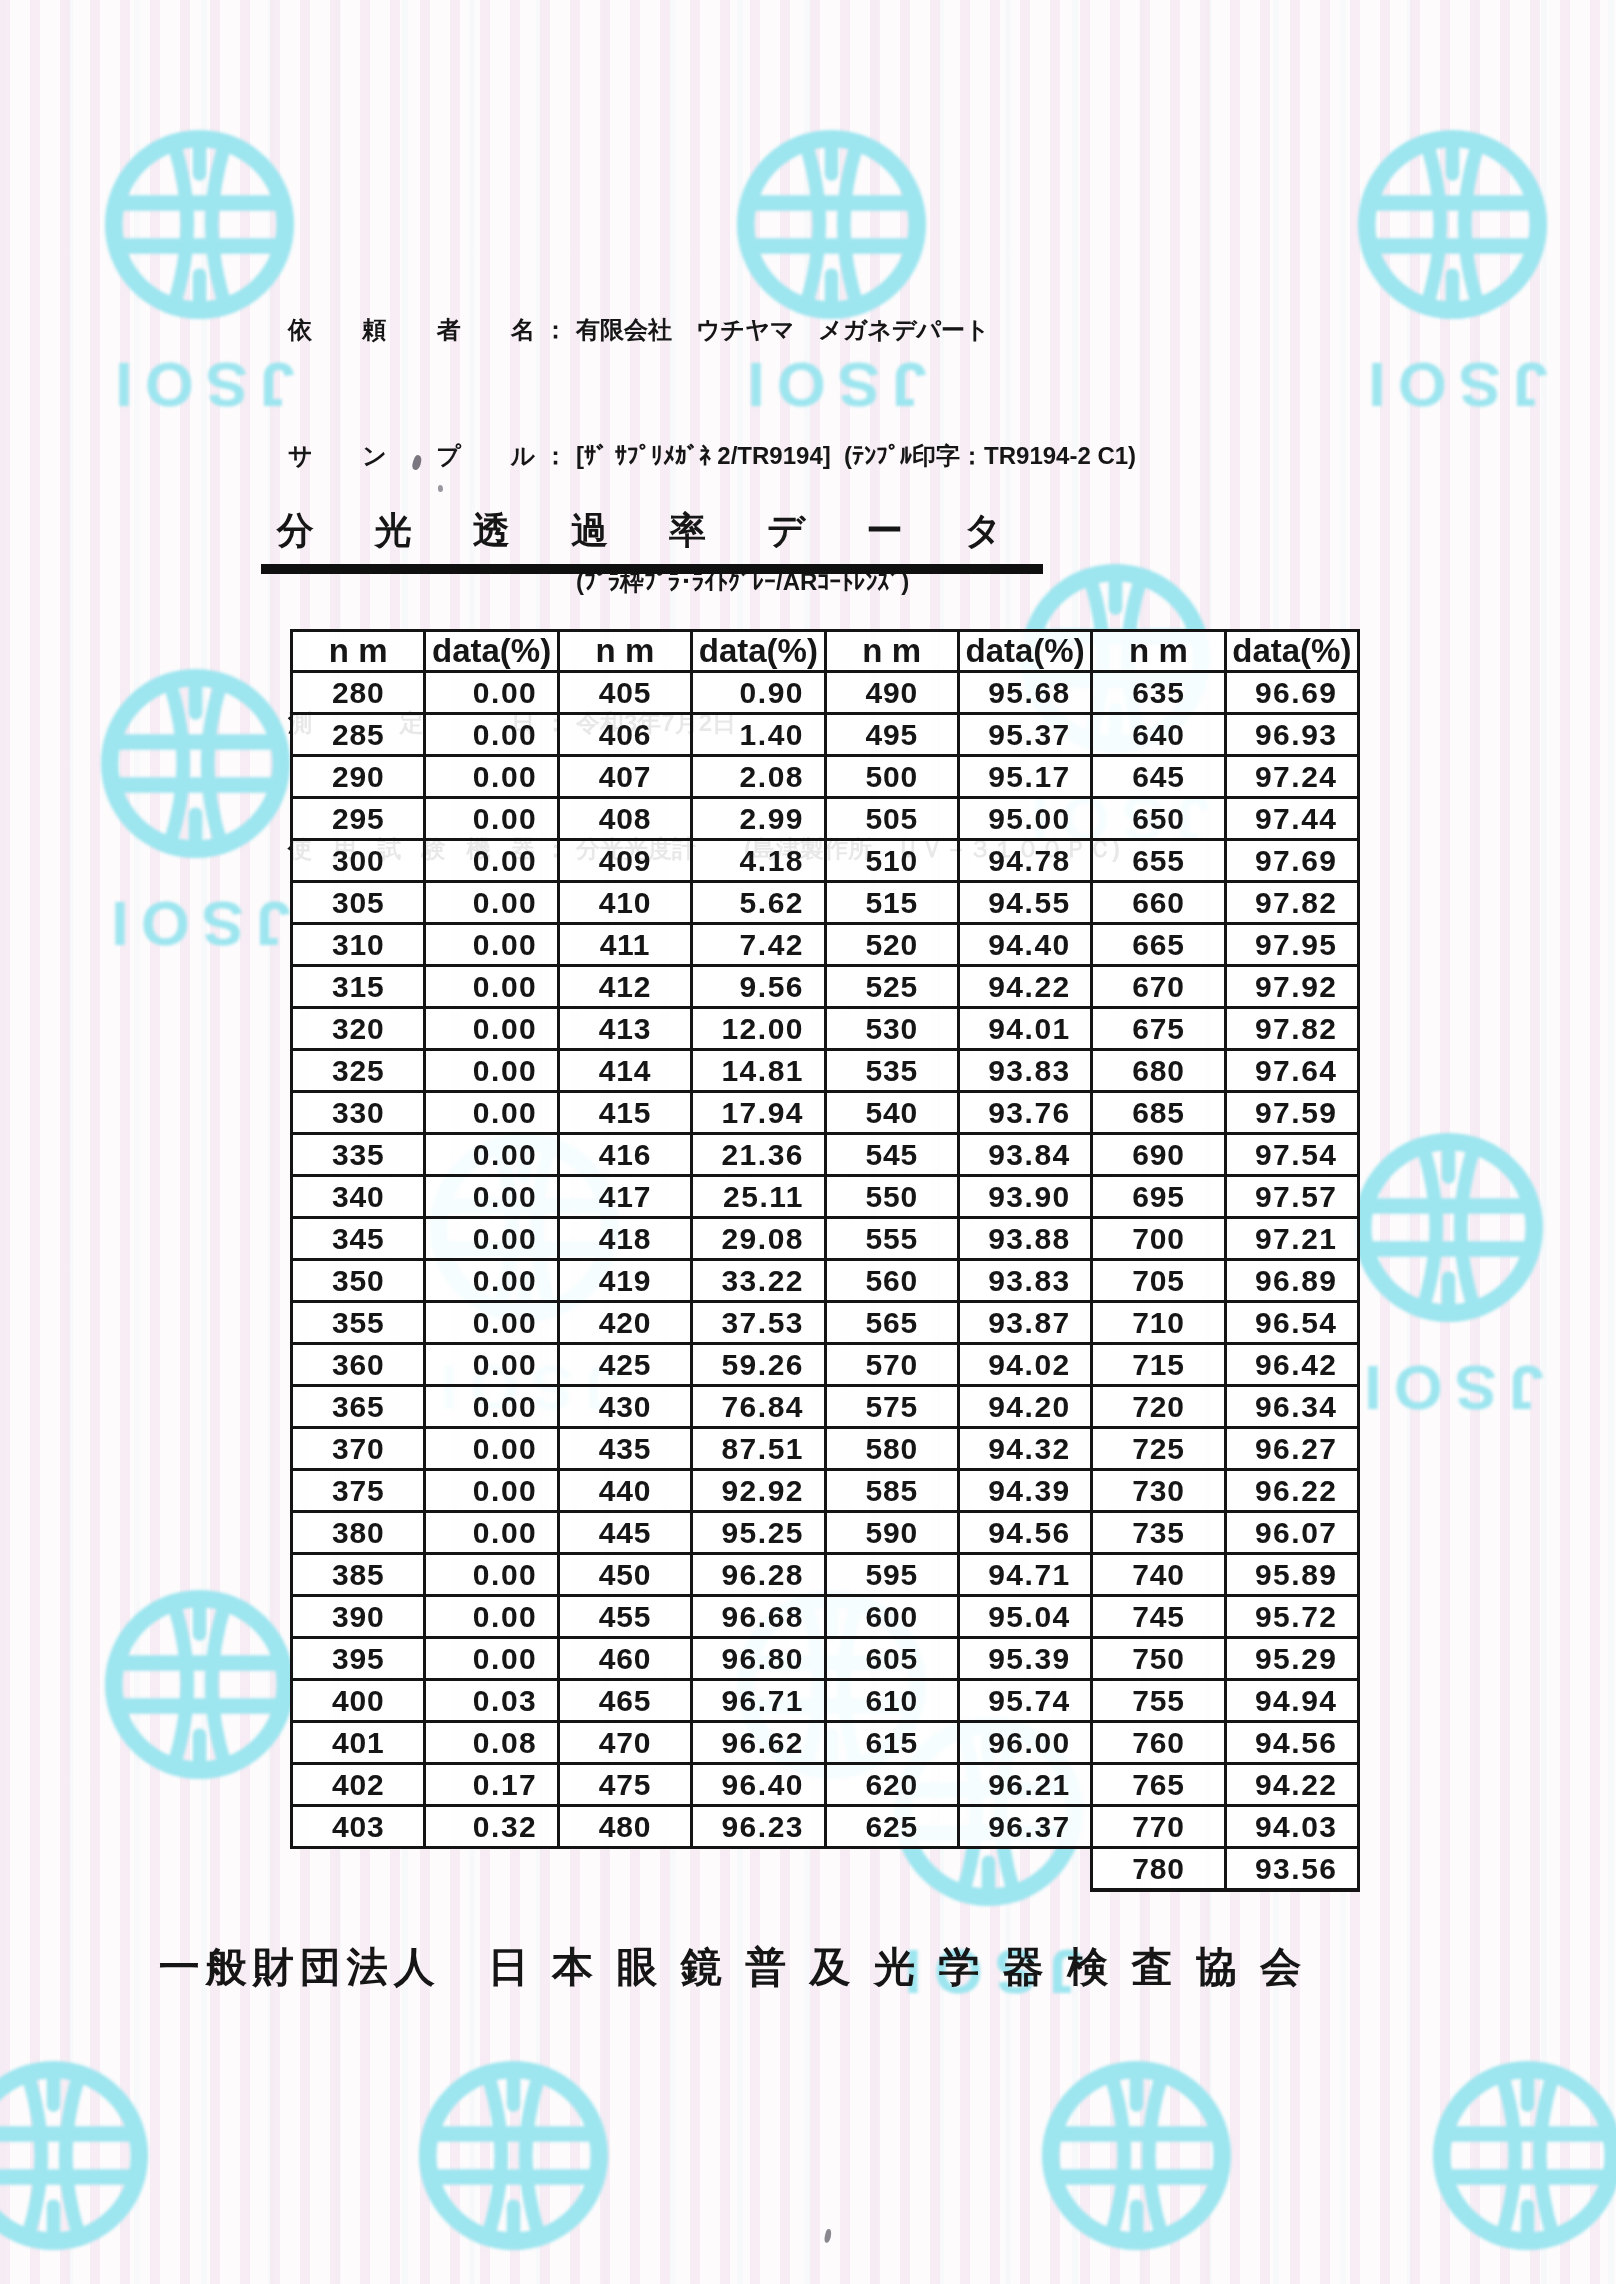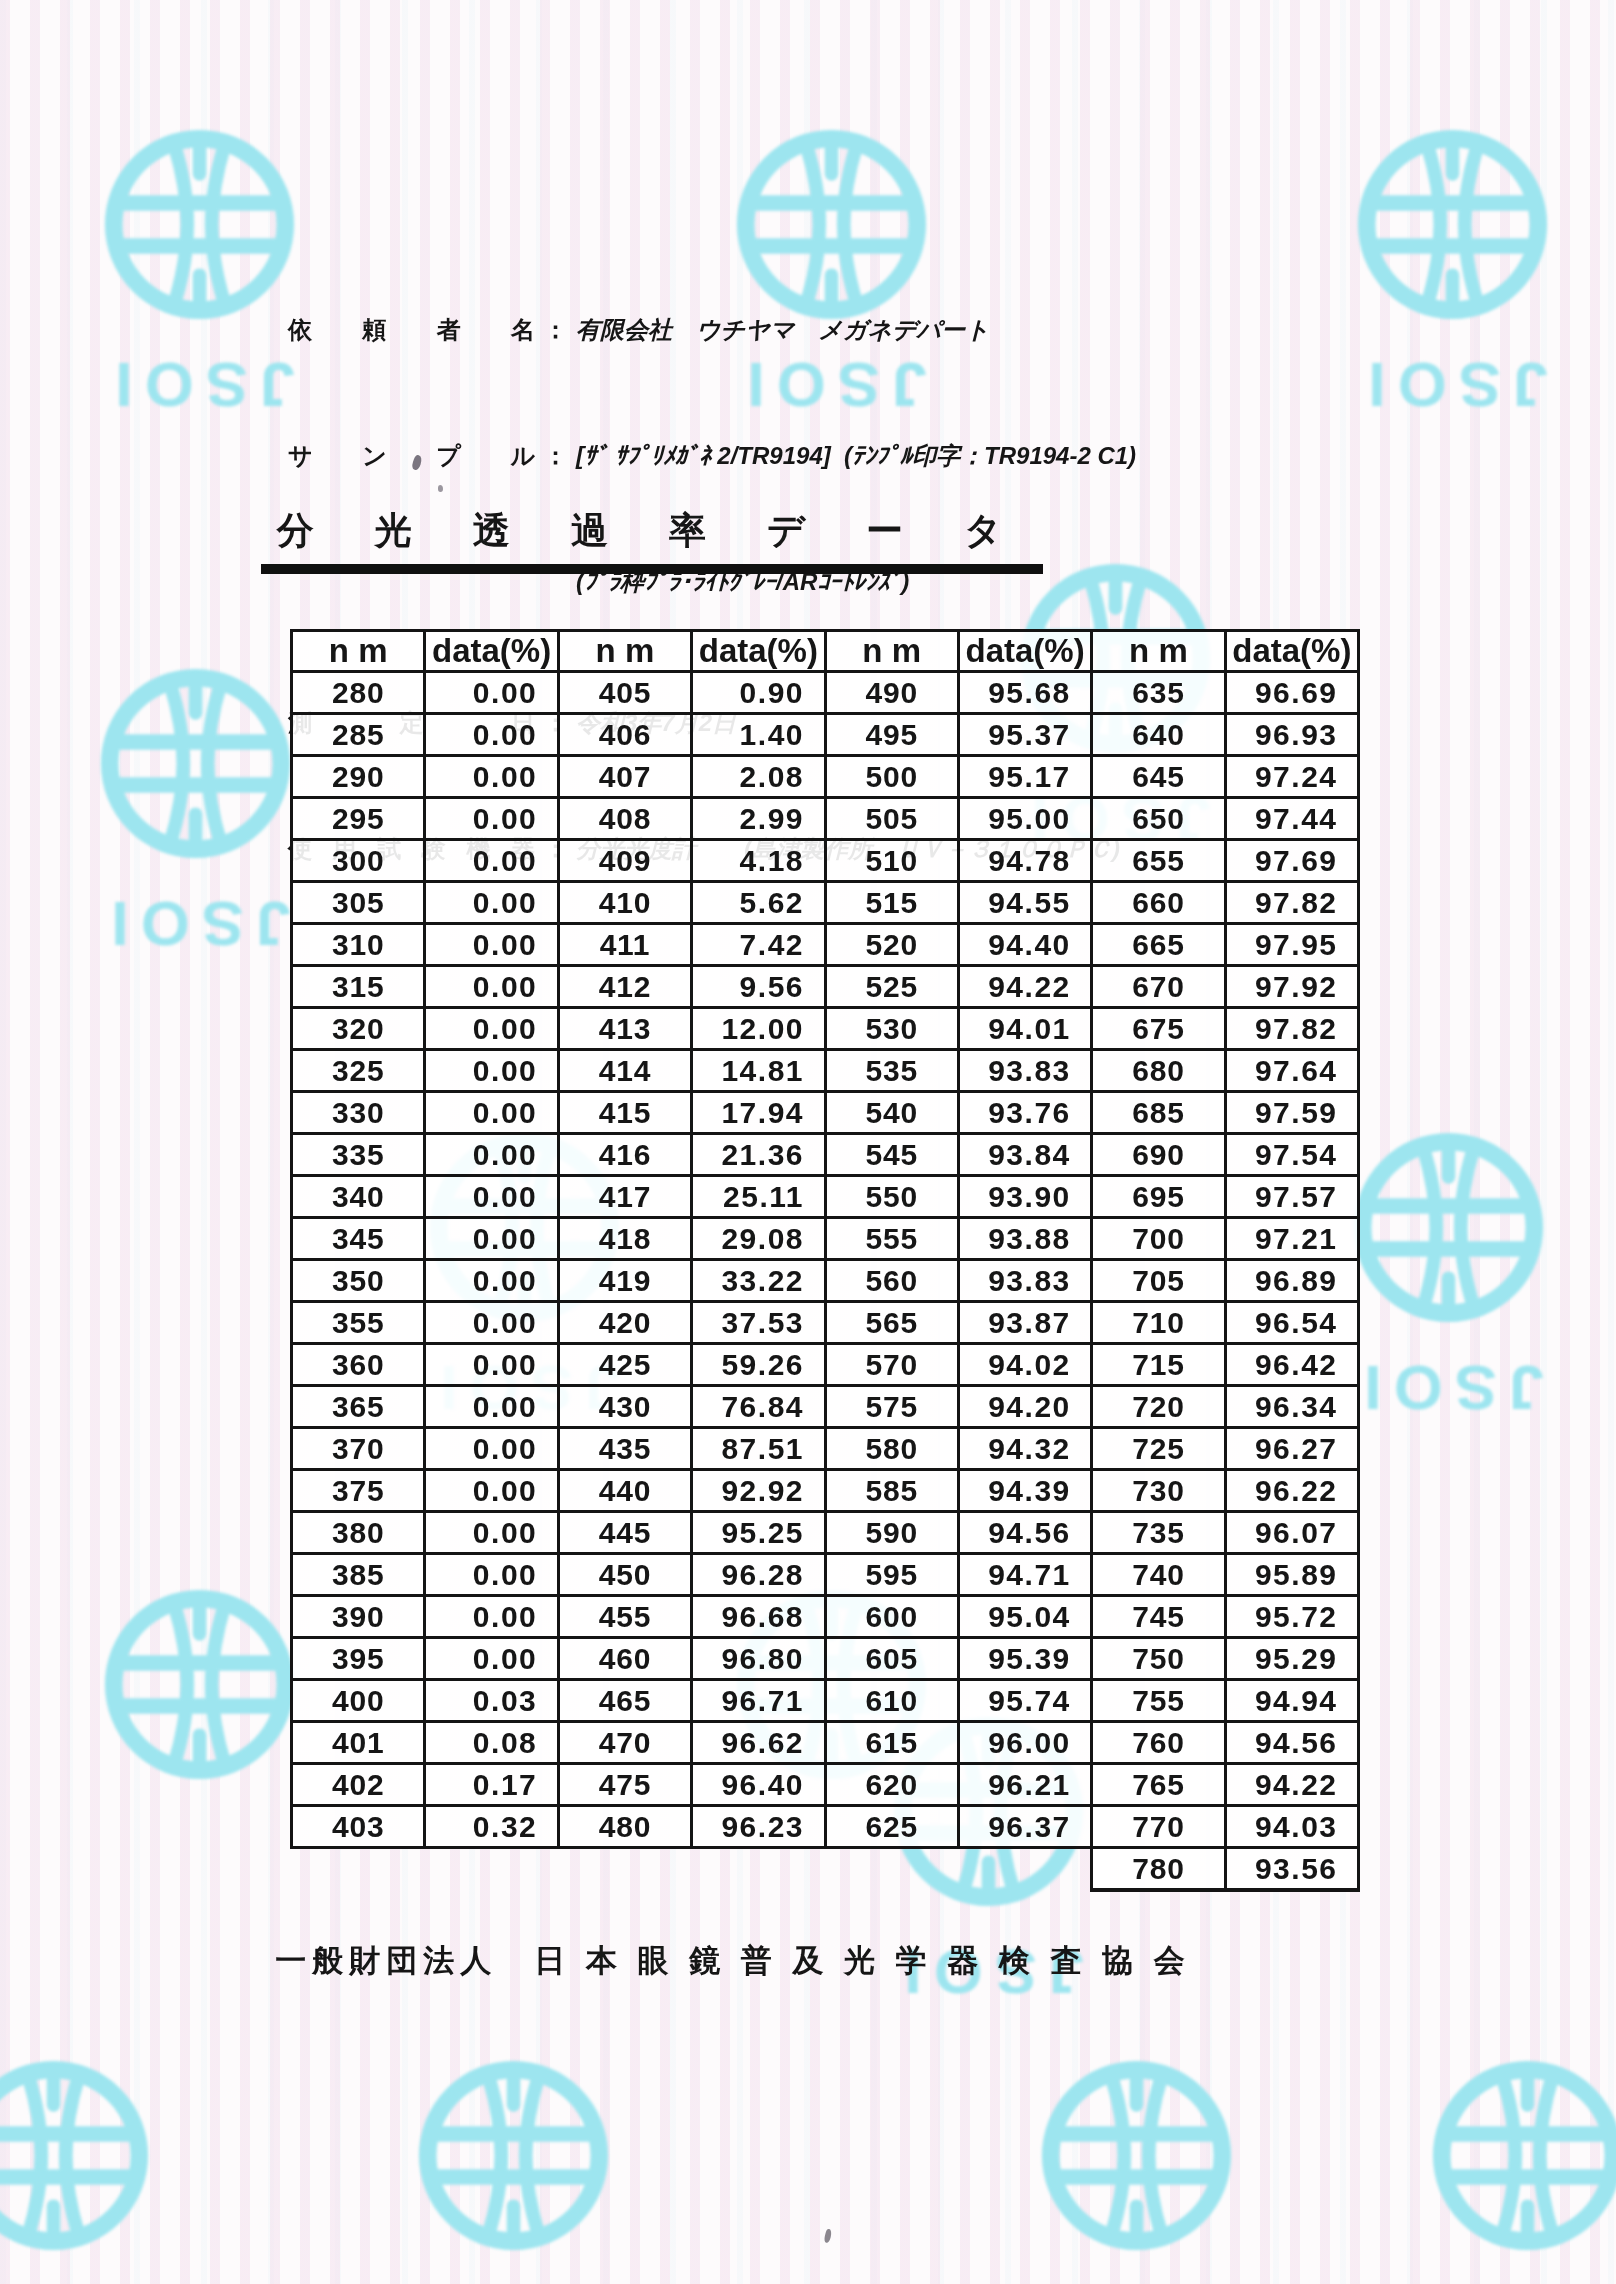--- a/index.html
+++ b/index.html
@@ -51,21 +51,21 @@
     position: absolute; left: 288px; top: 225px;
     font-size: 24px; font-weight: 600; line-height: 42px;
     white-space: pre;
   }
   .hline { display: flex; }
   .hlabel {
     display: inline-block; width: 247px;
     text-align: justify; text-align-last: justify;
   }
   .hcolon { display: inline-block; width: 41px; text-align: center; }
-  .hvalue { display: inline-block; font-style: italic; }
+  .hvalue { display: inline-block; }
   .gap-before { margin-top: 15px; }
 
   .title-wrap {
     position: absolute; left: 0; top: 506px; width: 1304px;
     text-align: center;
   }
   .doc-title {
     display: inline-block;
     font-size: 37px; font-weight: 700;
     letter-spacing: 25.4px;
@@ -102,21 +102,21 @@
   .data-table td.nm { text-align: center; letter-spacing: 0.7px; }
   .data-table td.val { text-align: right; padding-right: 19.5px; letter-spacing: 1.5px; }
   .data-table tr.extra td.blank {
     border: none; background: transparent;
   }
   .data-table tr.extra td { border-bottom-width: 4.5px; }
 
   .doc-footer {
     position: absolute; left: 0; top: 1940px; width: 1466px;
     text-align: center;
-    font-size: 31px; font-weight: 700;
+    font-size: 41px; font-weight: 700;
     letter-spacing: 6px;
     white-space: pre;
   }
 
   .ink-speck {
     position: absolute;
     background: #5a5560;
     border-radius: 40% 60% 50% 50%;
     z-index: 2;
   }

